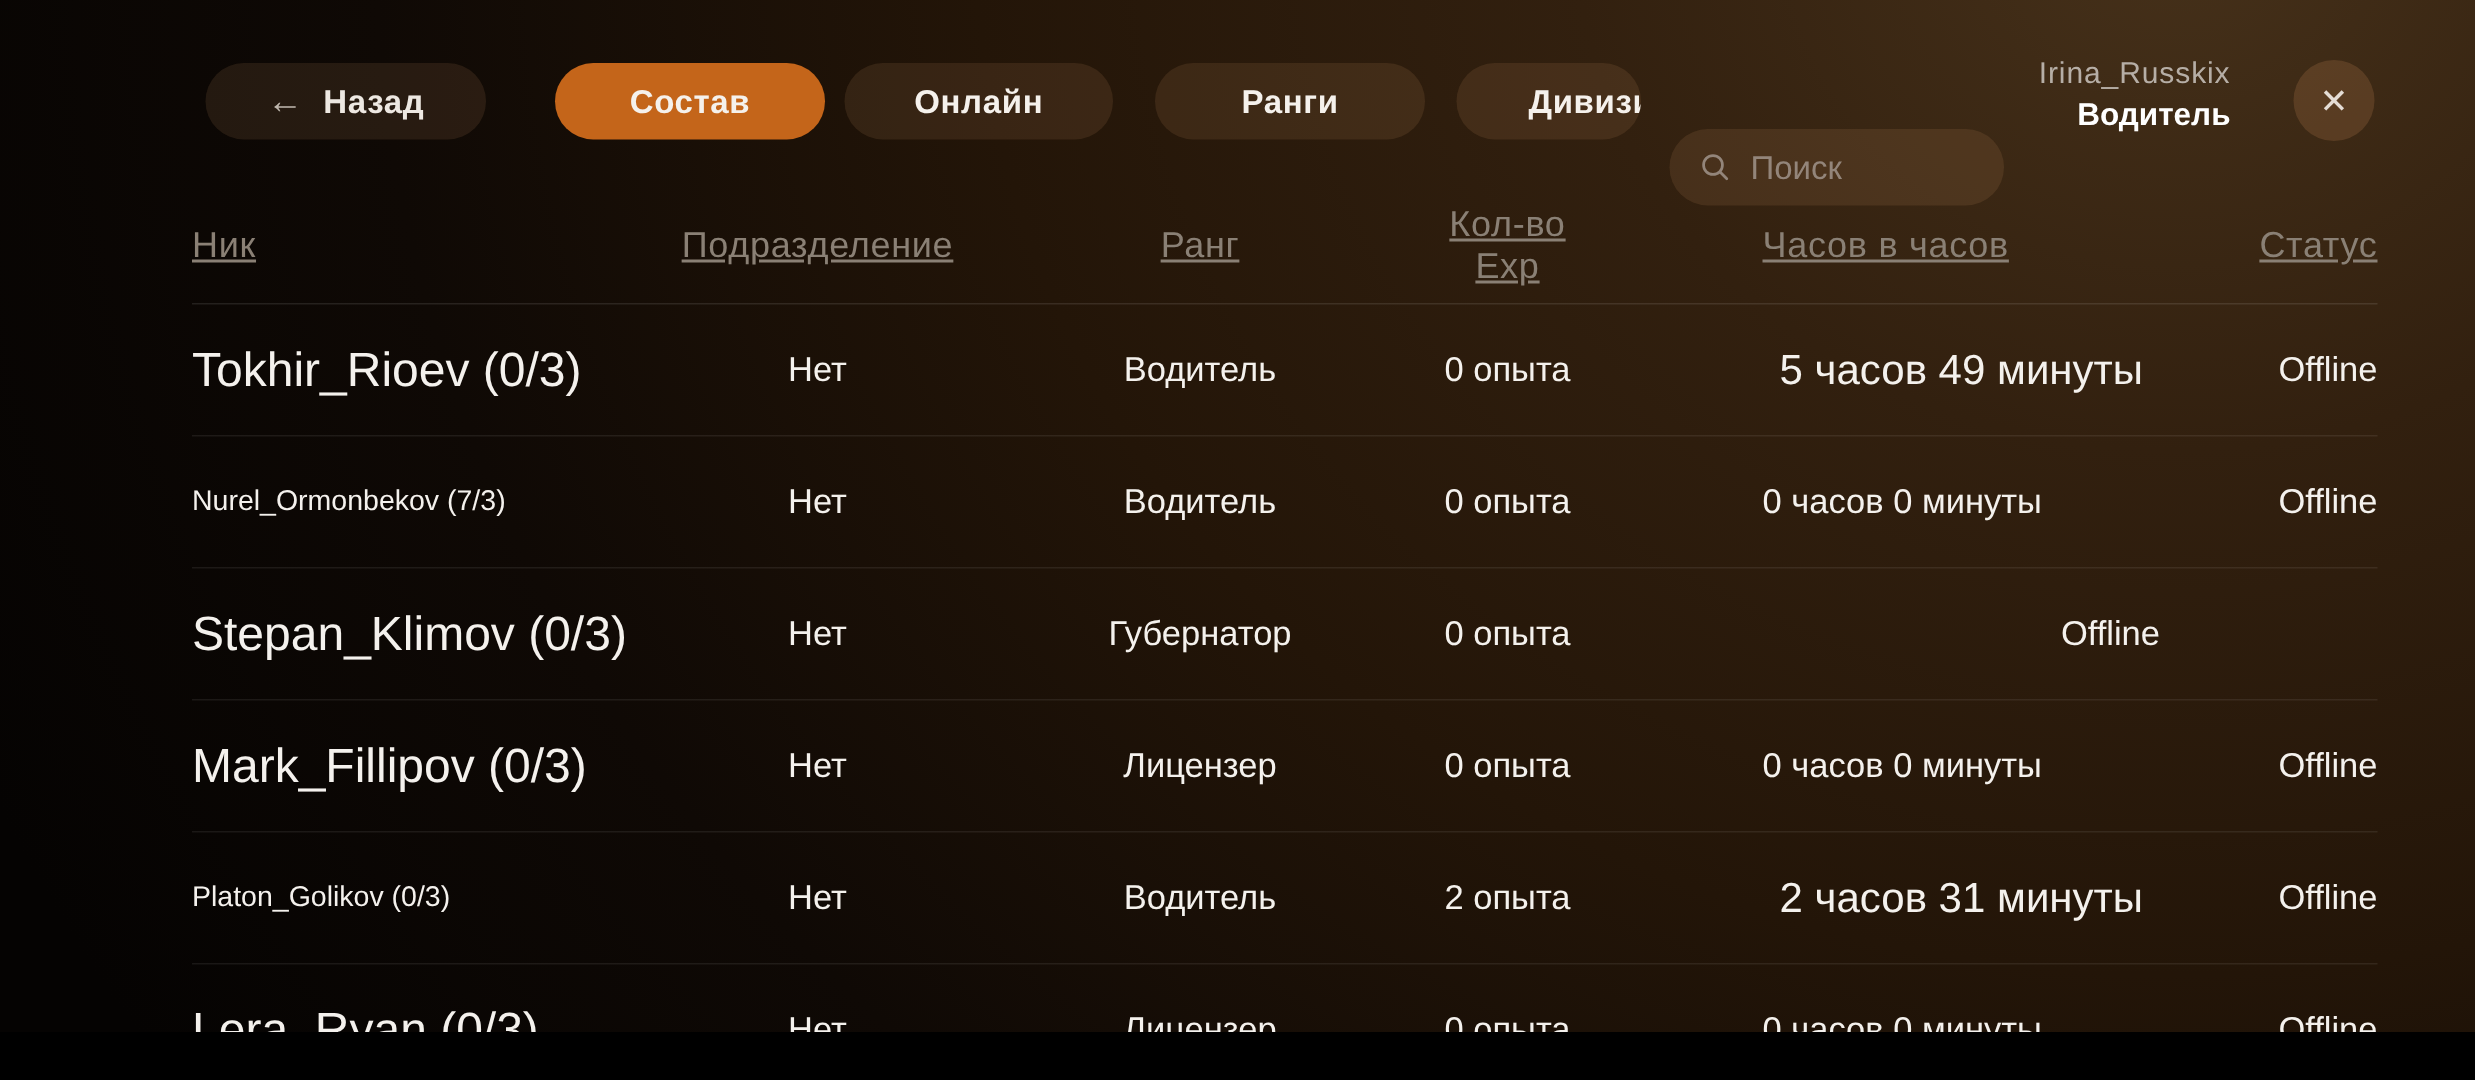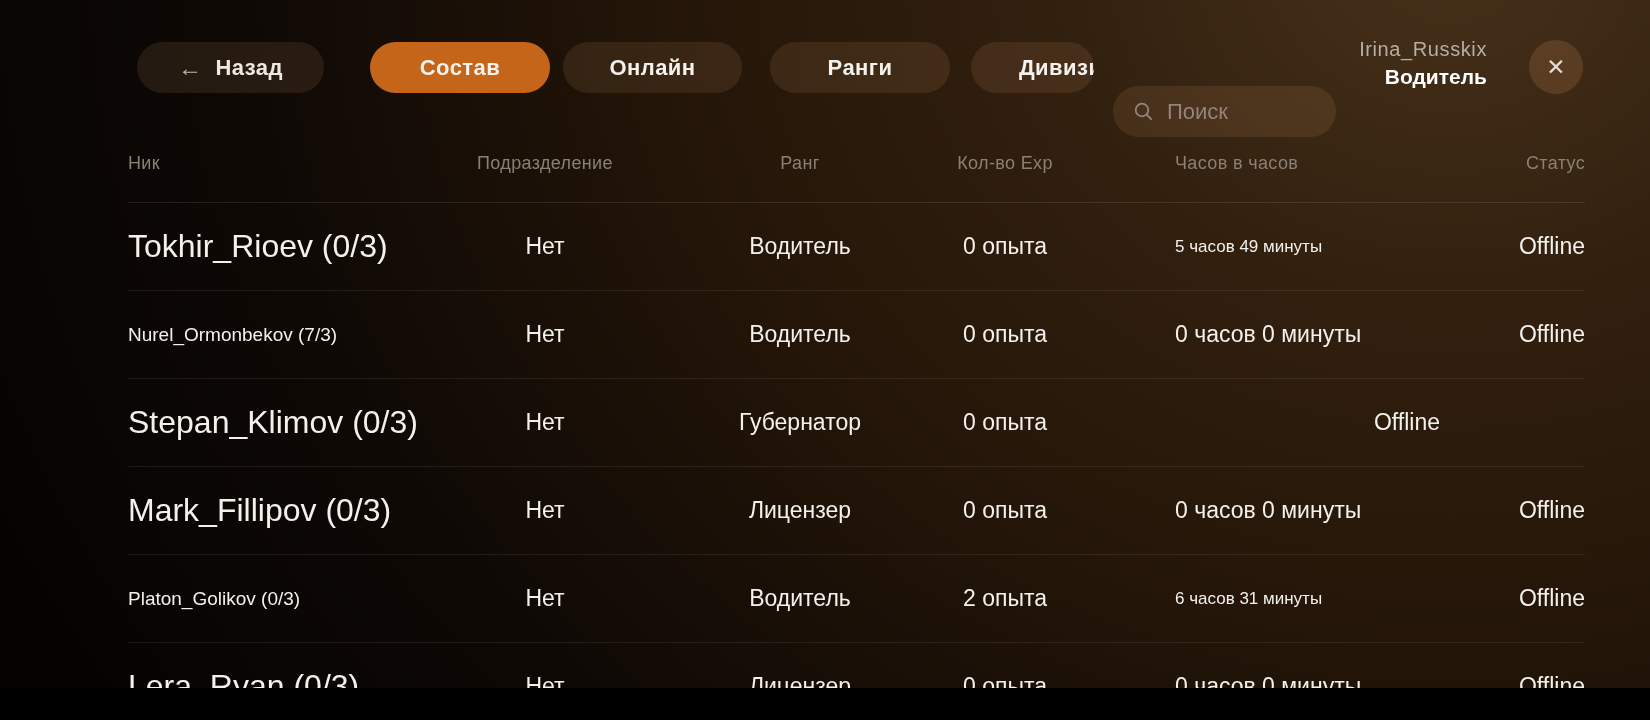--- a/index.html
+++ b/index.html
@@ -37,30 +37,30 @@
   .close-btn { position:absolute; left:1529px; top:40px; width:54px; height:54px;
     border-radius:50%; background:rgba(255,175,115,0.15); display:flex;
     align-items:center; justify-content:center; cursor:pointer;
     color:#e5ddd5; font-size:23px; font-weight:normal; }
 
   
   .grid-cols { display:grid; grid-template-columns:312px 210px 300px 110px 380px 1fr;
     align-items:center; }
   .thead { position:absolute; left:128px; right:65px; top:125px; height:78px;
     border-bottom:1px solid rgba(255,255,255,0.10);
-    color:#8a8075; font-size:18px; letter-spacing:0.02em; }
+    color:#8a8075; font-size:24px; letter-spacing:0.02em;text-decoration:underline; }
   .tbody { position:absolute; left:128px; right:65px; top:203px; }
   .trow { height:88px; border-bottom:1px solid rgba(255,255,255,0.08);
     color:#f4f1ed; font-size:23px; cursor:pointer; }
   .col-2,.col-3,.col-4 { justify-self:center; text-align:center; }
   .col-5 { padding-left:115px; }
   .col-6 { justify-self:end; text-align:right; }
   .c-name { font-size:32px; }
   .c-name.sm { font-size:19px; }
-  .c-hours.sm { font-size:17px; }
+  .c-hours.sm { font-size:28px;text-align:center; }
 </style>
 </head>
 <body>
 
 <div class="screen">
 
   <div class="pill back-btn">
     <span class="back-arrow">←</span>
     <span>Назад</span>
   </div>
@@ -138,21 +138,21 @@
       <div class="col-4 c-exp">0 опыта</div>
       <div class="col-5 c-hours">0 часов 0 минуты</div>
       <div class="col-6 c-status">Offline</div>
     </div>
 
     <div class="trow grid-cols">
       <div class="col-1 c-name sm">Platon_Golikov (0/3)</div>
       <div class="col-2 c-unit">Нет</div>
       <div class="col-3 c-rank">Водитель</div>
       <div class="col-4 c-exp">2 опыта</div>
-      <div class="col-5 c-hours sm">6 часов 31 минуты</div>
+      <div class="col-5 c-hours sm">2 часов 31 минуты</div>
       <div class="col-6 c-status">Offline</div>
     </div>
 
     <div class="trow grid-cols">
       <div class="col-1 c-name">Lera_Ryan (0/3)</div>
       <div class="col-2 c-unit">Нет</div>
       <div class="col-3 c-rank">Лицензер</div>
       <div class="col-4 c-exp">0 опыта</div>
       <div class="col-5 c-hours">0 часов 0 минуты</div>
       <div class="col-6 c-status">Offline</div>

